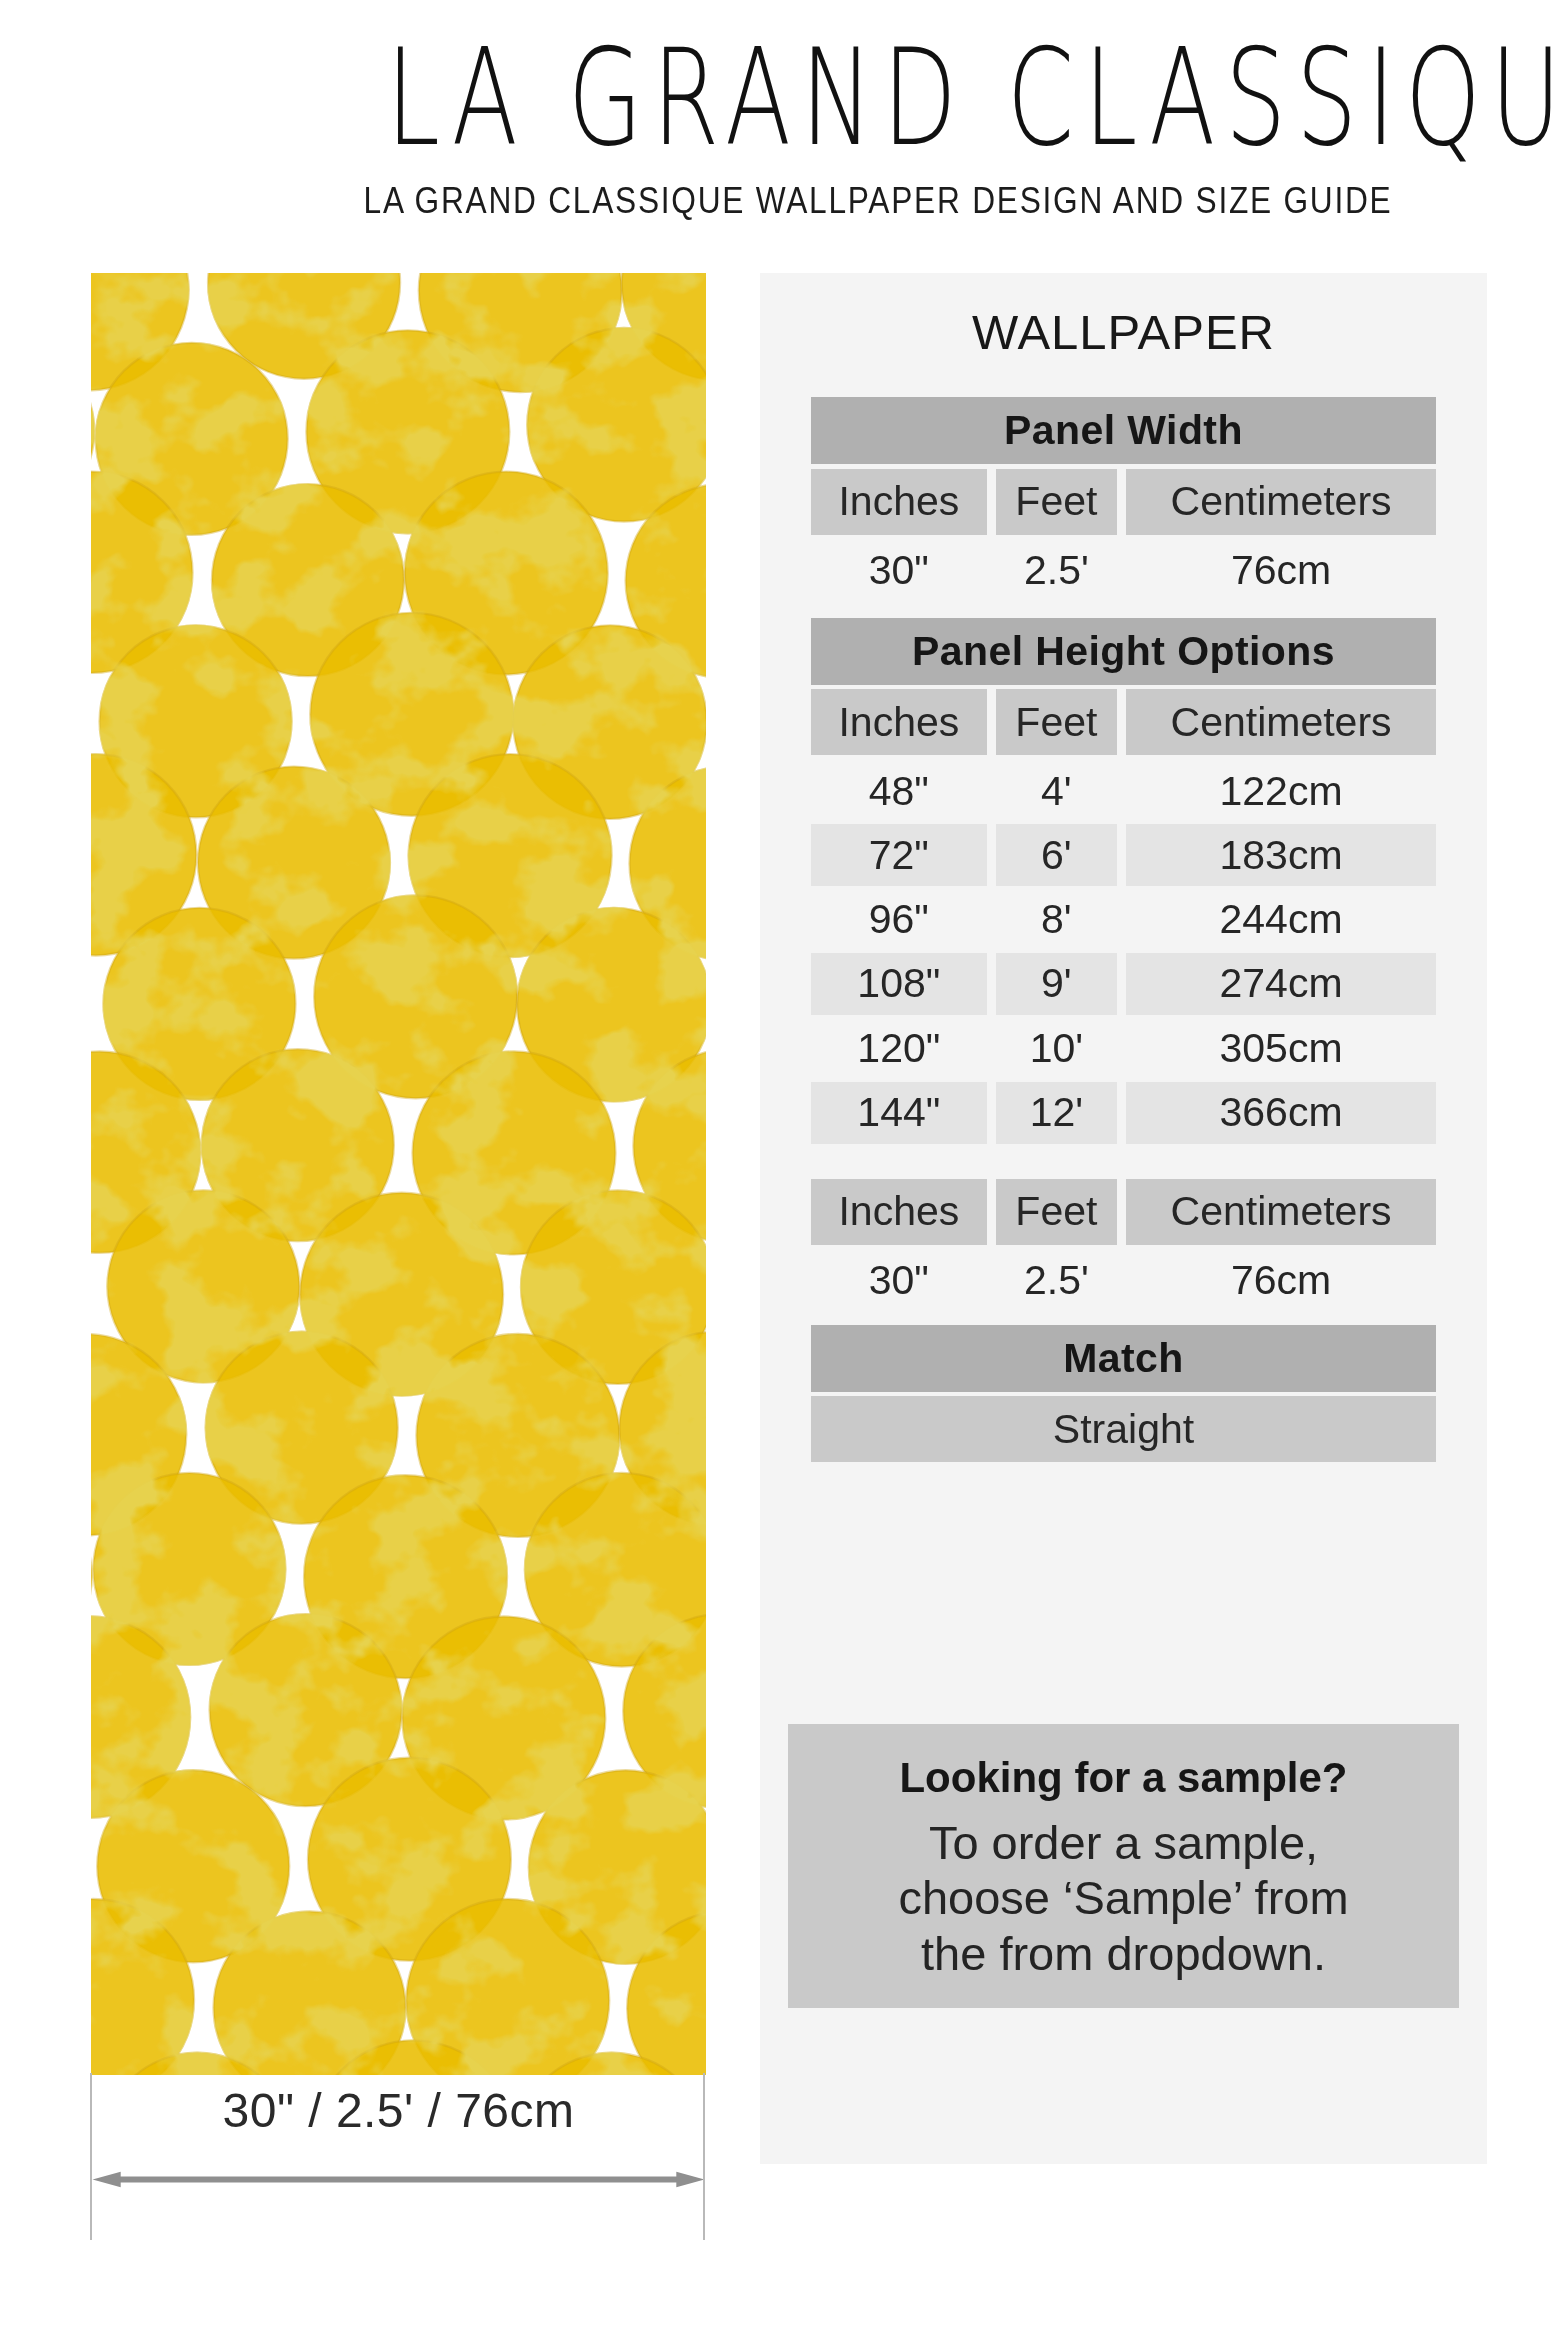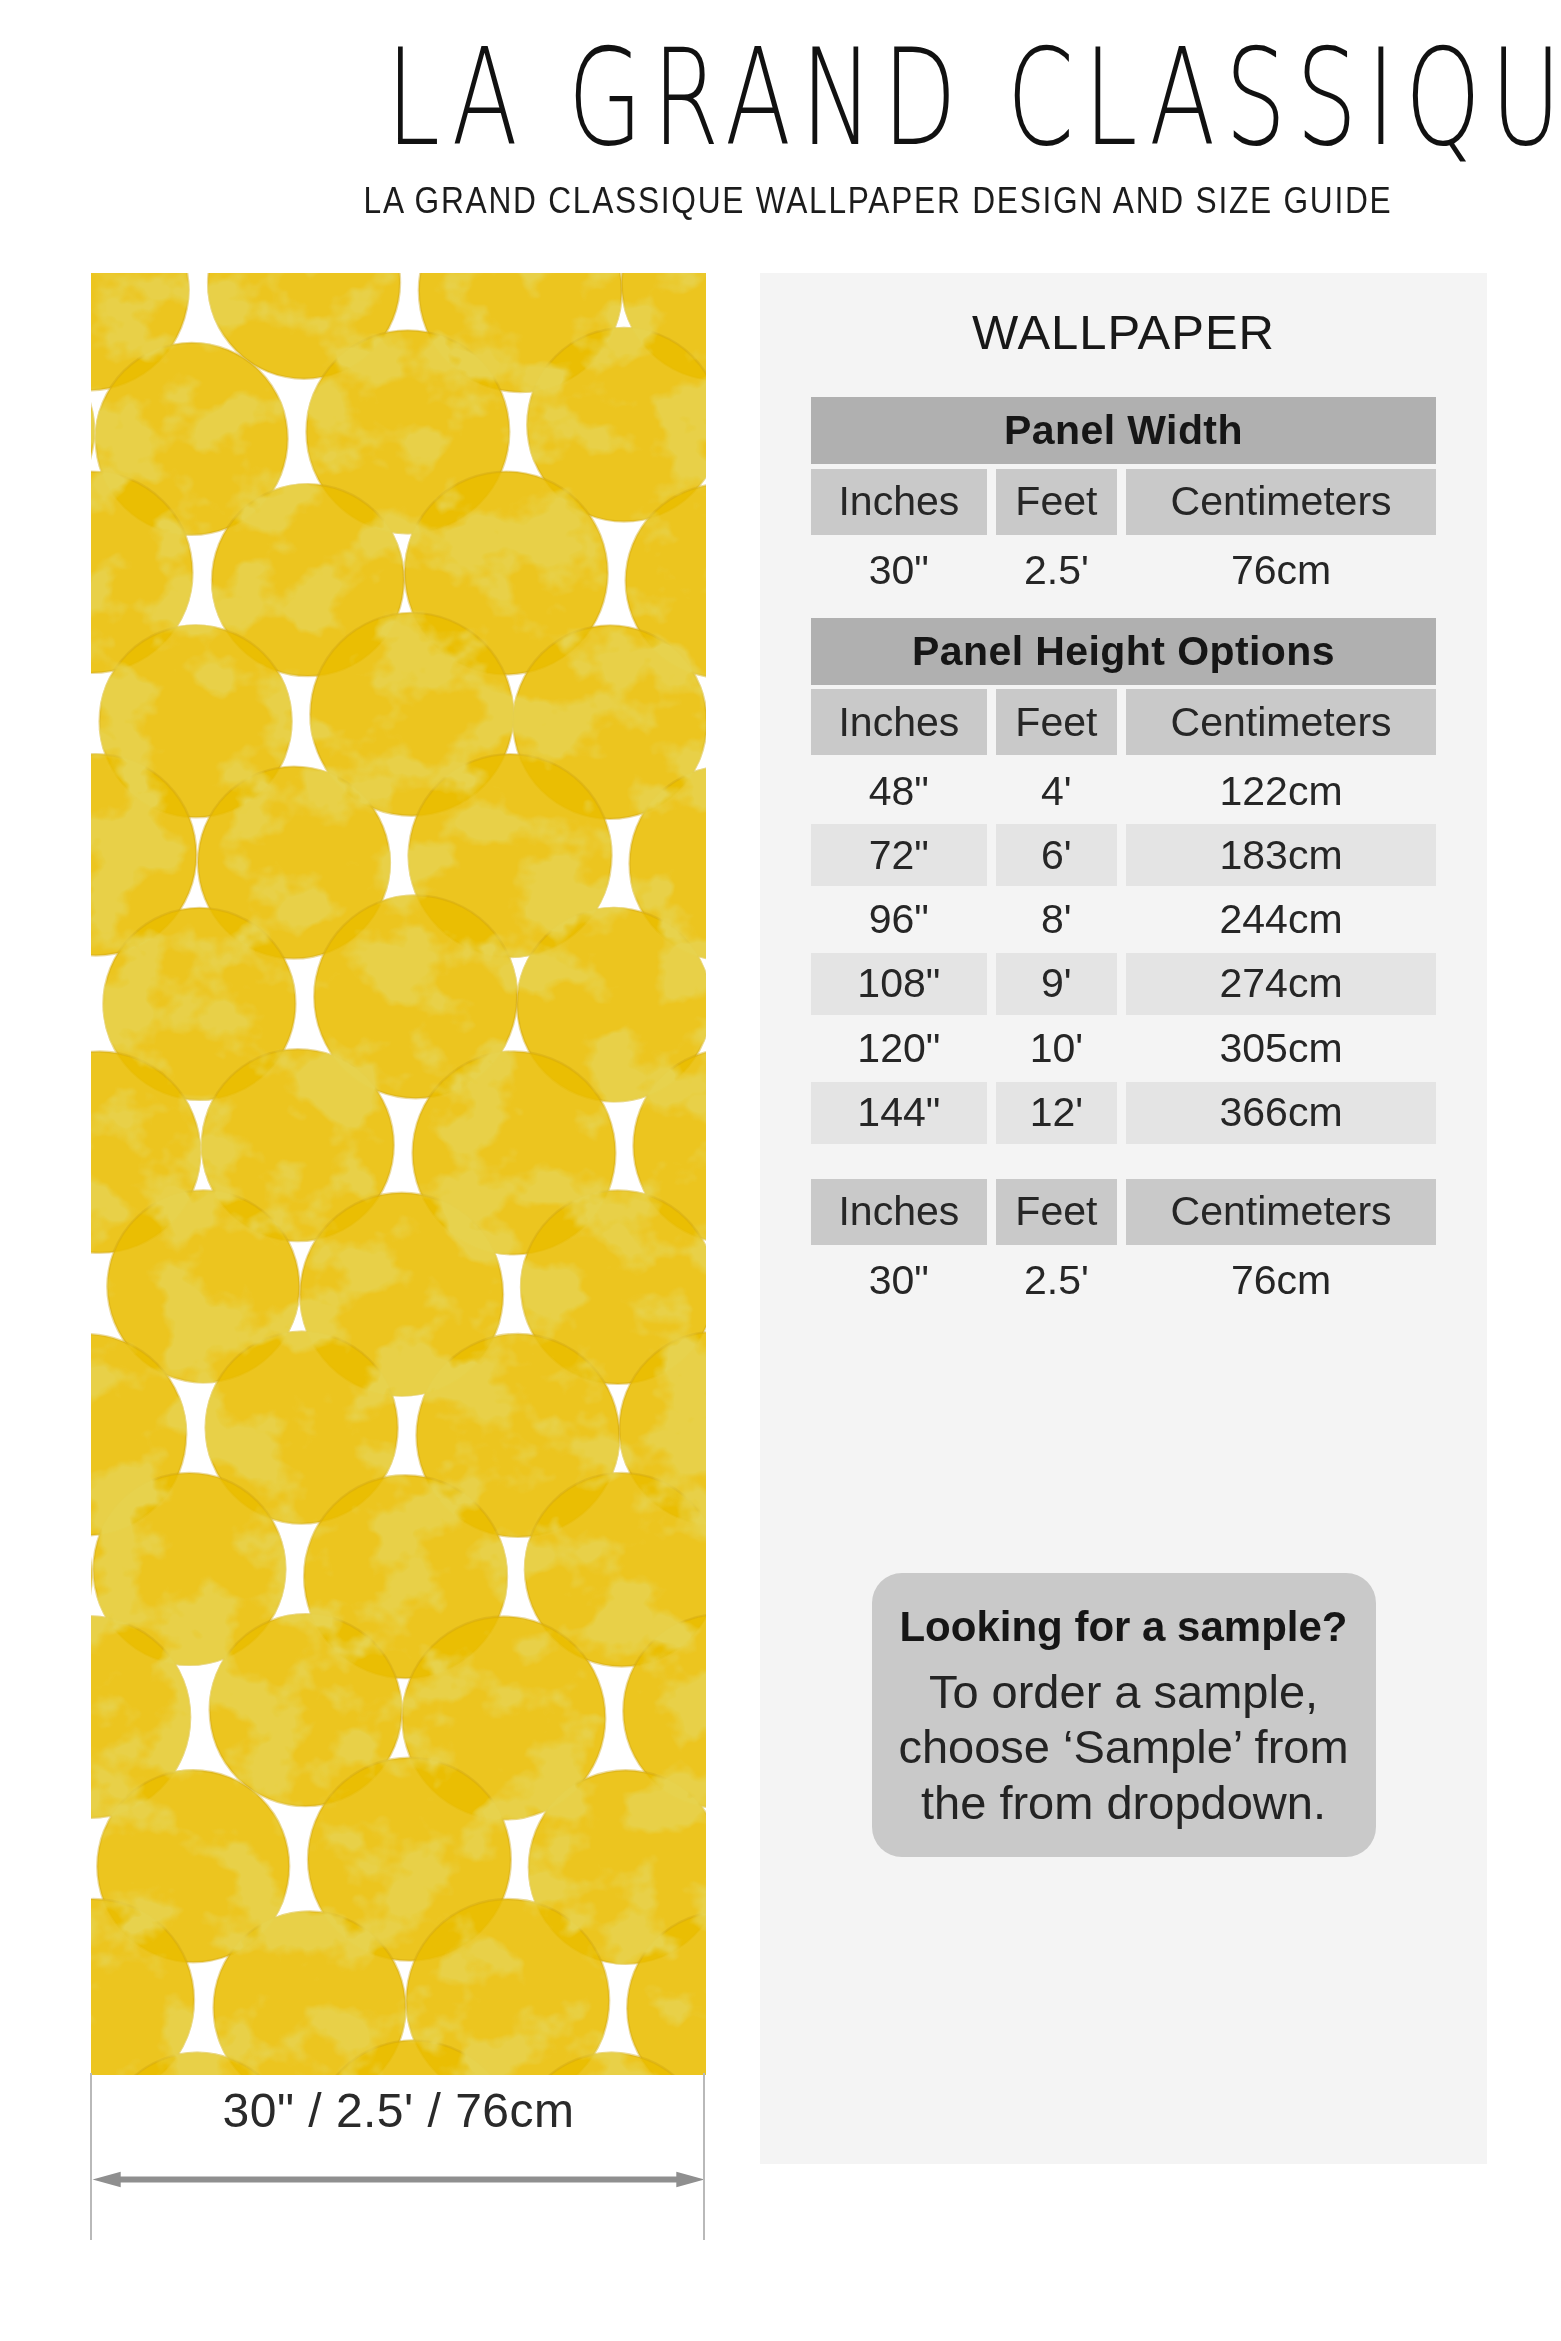--- a/index.html
+++ b/index.html
@@ -41,22 +41,22 @@
   .row .c{display:flex;align-items:center;justify-content:center;font-size:41px;height:64px;
           font-stretch:condensed;color:#262626;}
   .c1{width:178px;} .c2{width:123px;} .c3{width:314px;}
   .heads .c{background:#c9c9c9;height:66px;}
   .vals{margin-bottom:2.3px;}
   .vals .c{height:62px;}
   .shade .c{background:#e4e4e4;}
   .match-cell{width:625px;height:66px;background:#c9c9c9;display:flex;align-items:center;
               justify-content:center;font-size:41px;font-stretch:condensed;color:#262626;}
 
-  .sample{width:504px;margin:262px auto 0;background:#c9c9c9;box-sizing:border-box;
-          padding:30px 15.6px 26.5px;text-align:center;border-radius:30px;}
+  .sample{width:671px;margin:262px auto 0;background:#c9c9c9;box-sizing:border-box;
+          padding:30px 15.6px 26.5px;text-align:center;}
   .sample-title{font-size:42px;font-weight:700;margin-bottom:12.5px;font-stretch:condensed;color:#161616;}
   .sample-line{font-size:47px;line-height:1.18;font-stretch:condensed;color:#242424;}
 </style>
 </head>
 <body>
 
 <div class="page">
 
   <div class="hdr">
     <h1 class="brand">LA GRAND CLASSIQUE</h1>
@@ -208,20 +208,24 @@
         <div class="c c2">Feet</div>
         <div class="c c3">Centimeters</div>
       </div>
       <div class="row vals">
         <div class="c c1">30"</div>
         <div class="c c2">2.5'</div>
         <div class="c c3">76cm</div>
       </div>
     </div>
 
+    <div class="tbl mt-t4">
+      <div class="bar">Match</div>
+      <div class="match-cell">Straight</div>
+    </div>
 
     <div class="sample">
       <div class="sample-title">Looking for a sample?</div>
       <div class="sample-line">To order a sample,</div>
       <div class="sample-line">choose ‘Sample’ from</div>
       <div class="sample-line">the from dropdown.</div>
     </div>
   </div>
 
 </div>

